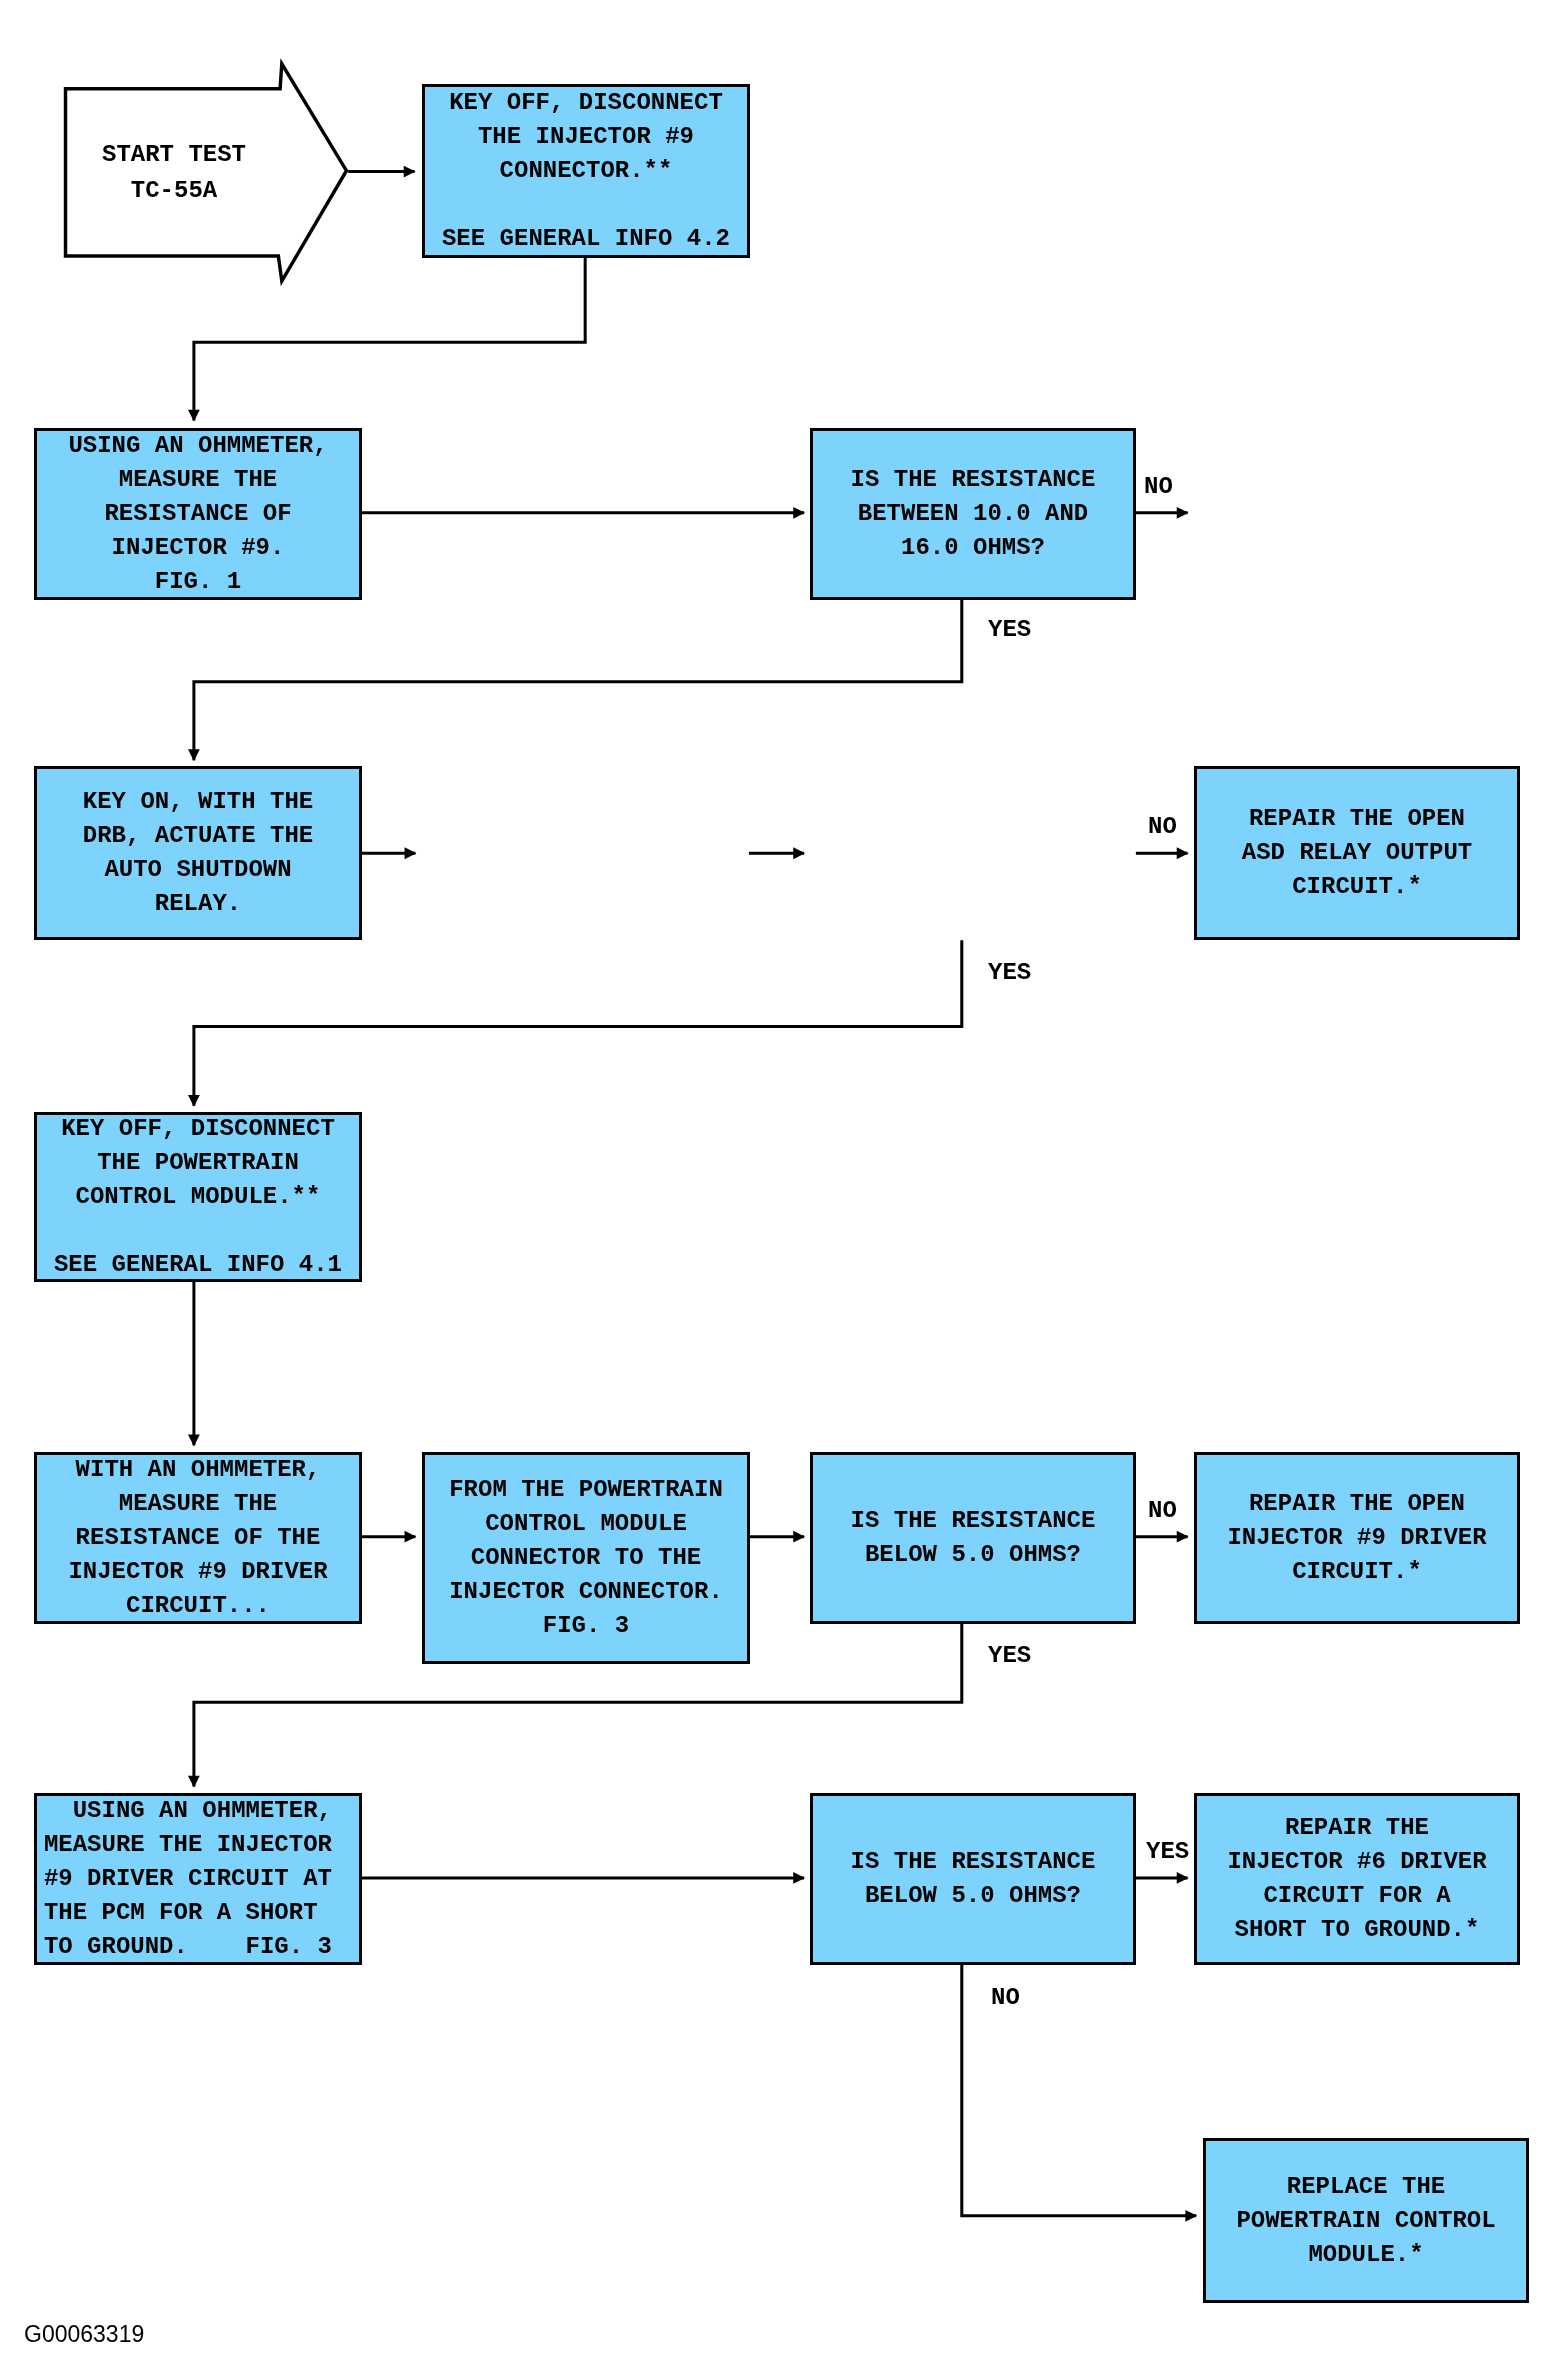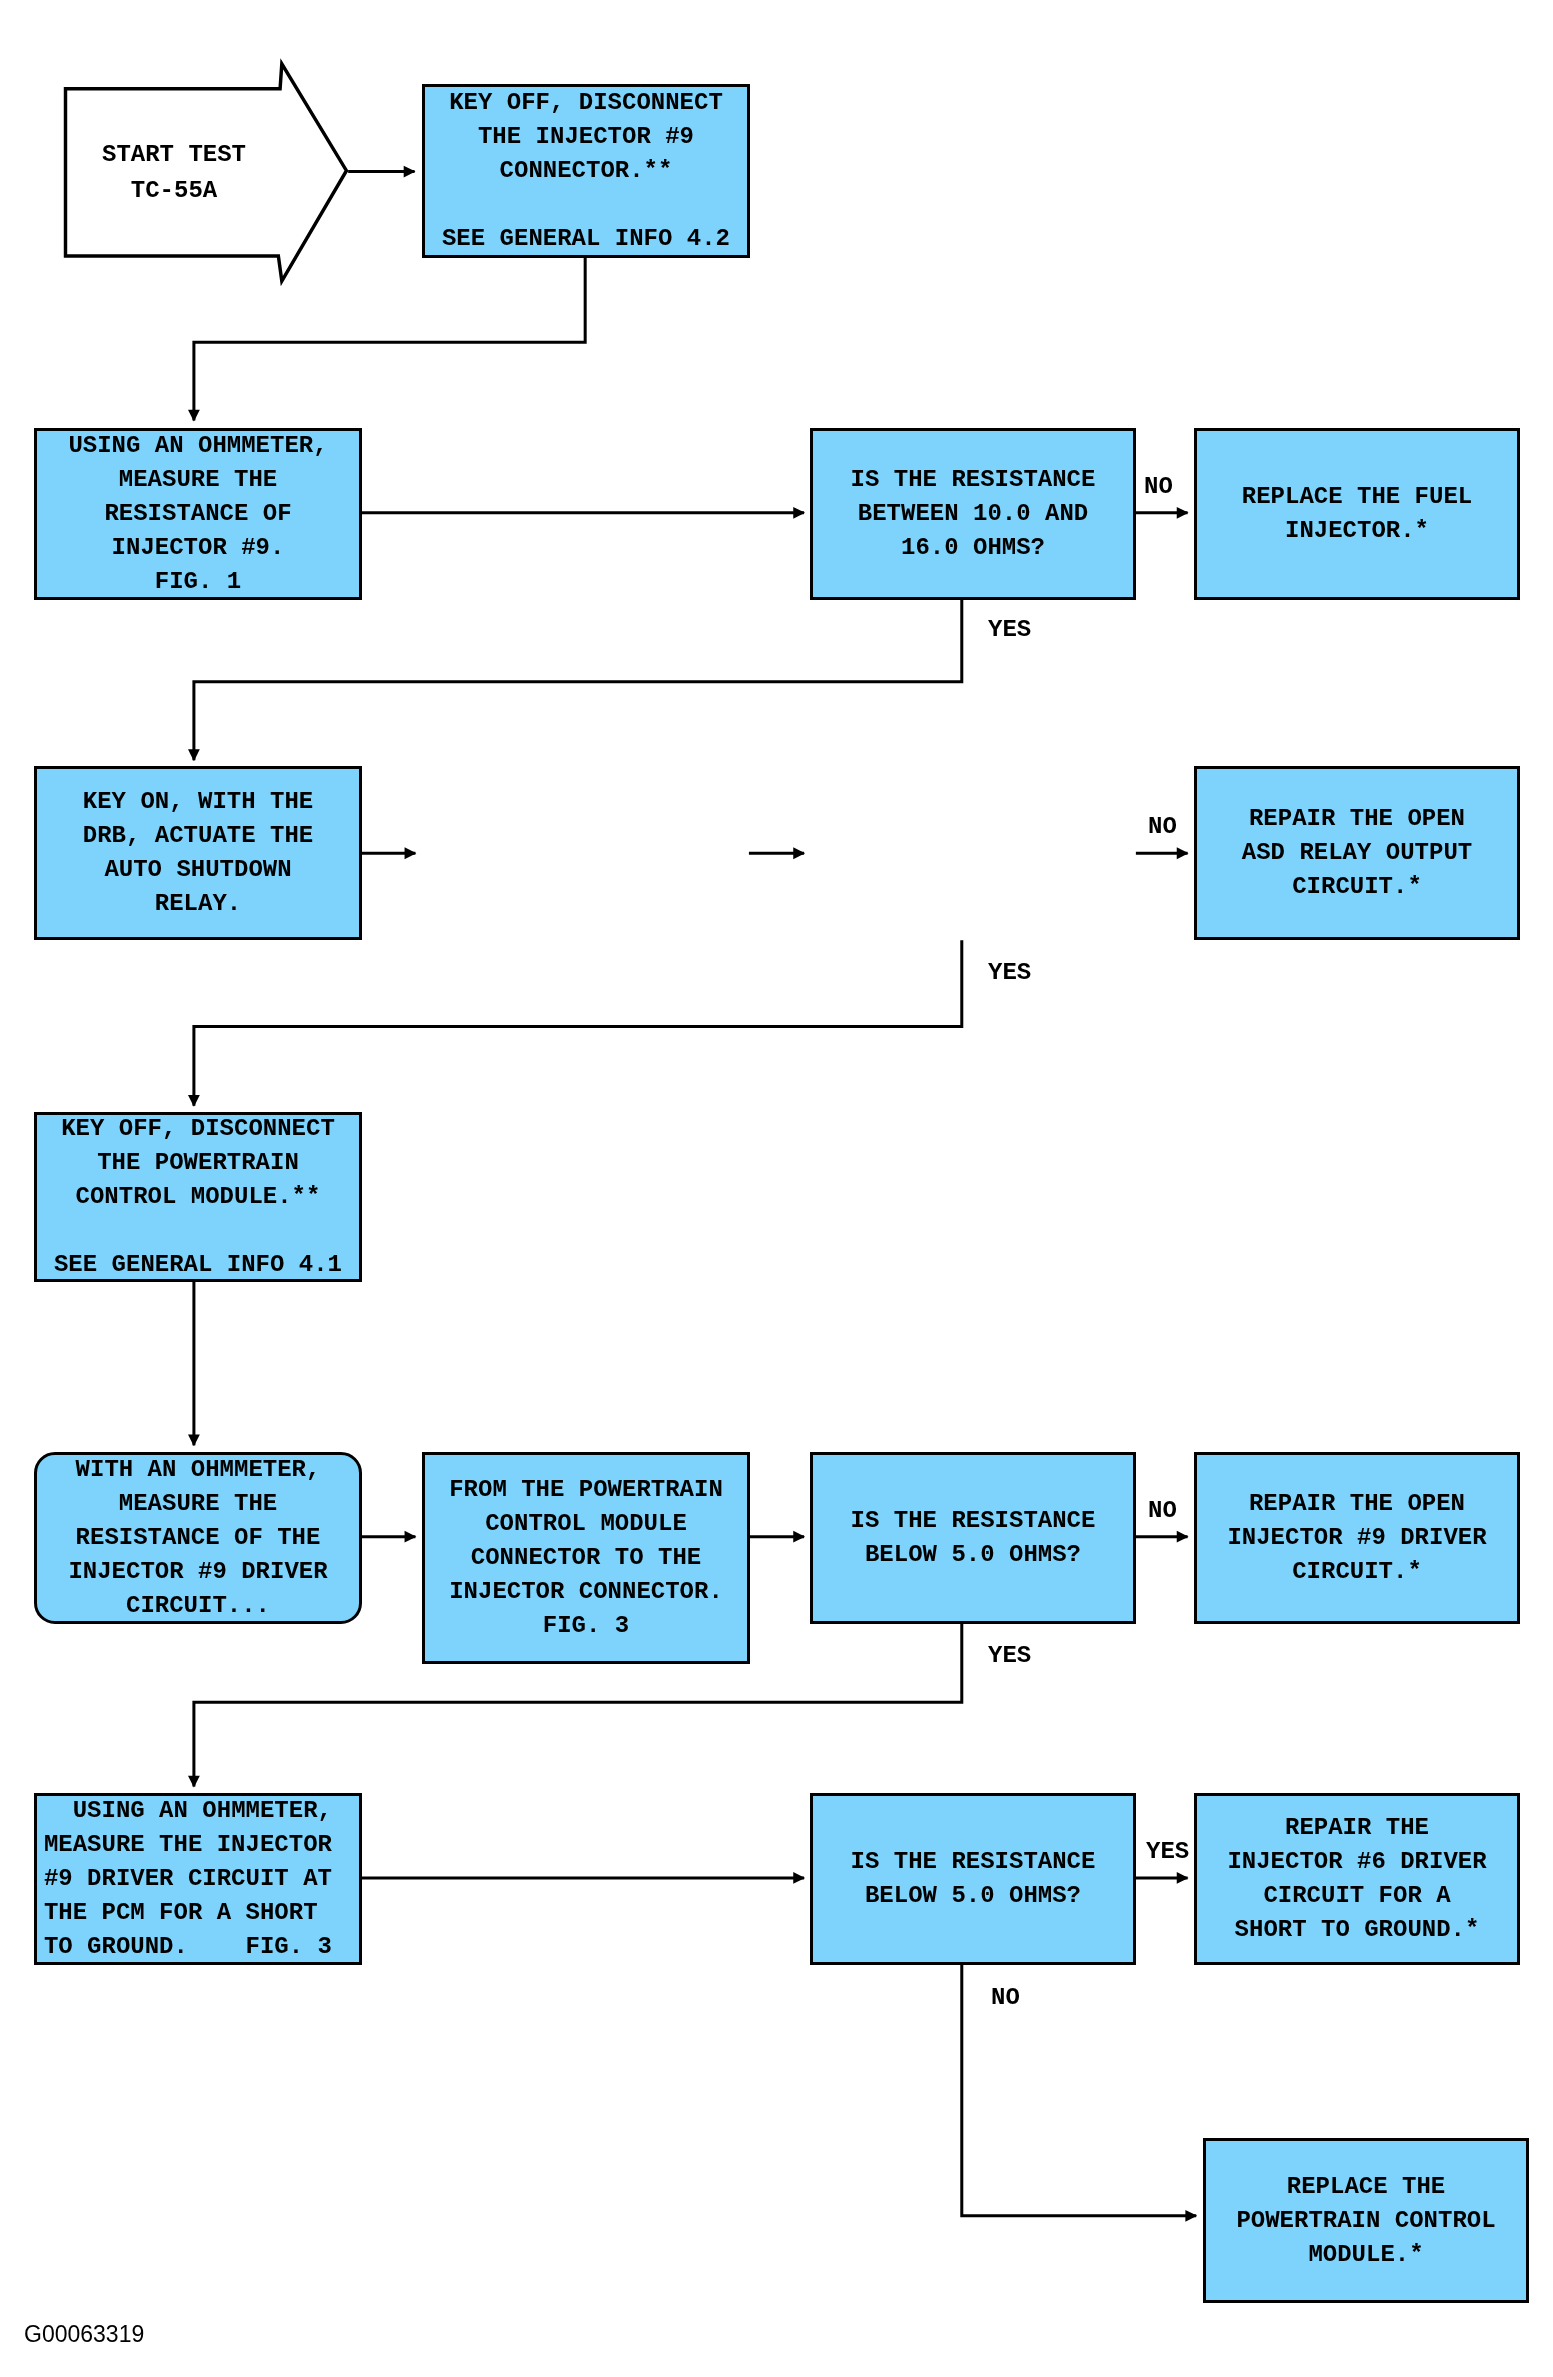--- a/index.html
+++ b/index.html
@@ -121,38 +121,36 @@
 SEE GENERAL INFO 4.2</div>
 
   <div class="node" style="left:34px; top:428px; width:328px; height:172px;">USING AN OHMMETER,
 MEASURE THE
 RESISTANCE OF
 INJECTOR #9.
 FIG. 1</div>
   <div class="node" style="left:810px; top:428px; width:326px; height:172px;">IS THE RESISTANCE
 BETWEEN 10.0 AND
 16.0 OHMS?</div>
-  <div class="node" style="left:1194px; top:428px; width:326px; height:172px;">REPLACE THE FUEL
-INJECTOR.*</div>
 
   <div class="node" style="left:34px; top:766px; width:328px; height:174px;">KEY ON, WITH THE
 DRB, ACTUATE THE
 AUTO SHUTDOWN
 RELAY.</div>
   <div class="node" style="left:1194px; top:766px; width:326px; height:174px;">REPAIR THE OPEN
 ASD RELAY OUTPUT
 CIRCUIT.*</div>
 
   <div class="node" style="left:34px; top:1112px; width:328px; height:170px;">KEY OFF, DISCONNECT
 THE POWERTRAIN
 CONTROL MODULE.**
 
 SEE GENERAL INFO 4.1</div>
 
-  <div class="node" style="left:34px; top:1452px; width:328px; height:172px;border-radius:21px;">WITH AN OHMMETER,
+  <div class="node" style="left:34px; top:1452px; width:328px; height:172px;">WITH AN OHMMETER,
 MEASURE THE
 RESISTANCE OF THE
 INJECTOR #9 DRIVER
 CIRCUIT...</div>
   <div class="node" style="left:422px; top:1452px; width:328px; height:212px;">FROM THE POWERTRAIN
 CONTROL MODULE
 CONNECTOR TO THE
 INJECTOR CONNECTOR.
 FIG. 3</div>
   <div class="node" style="left:810px; top:1452px; width:326px; height:172px;">IS THE RESISTANCE

